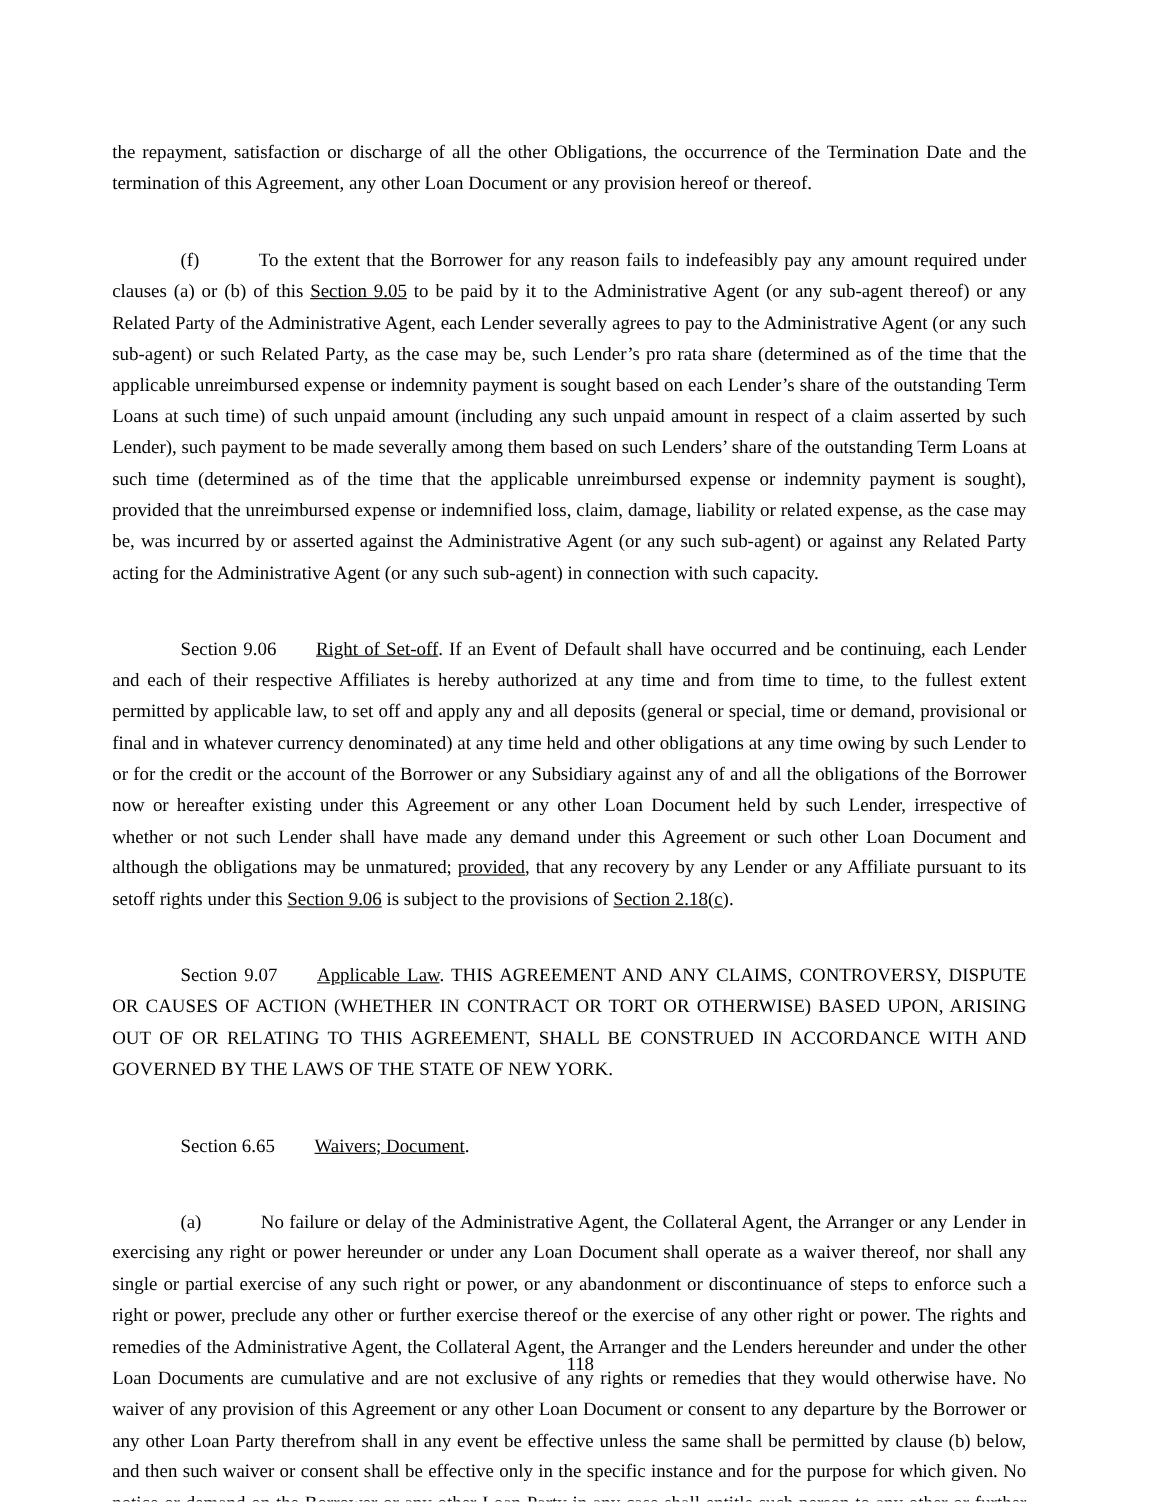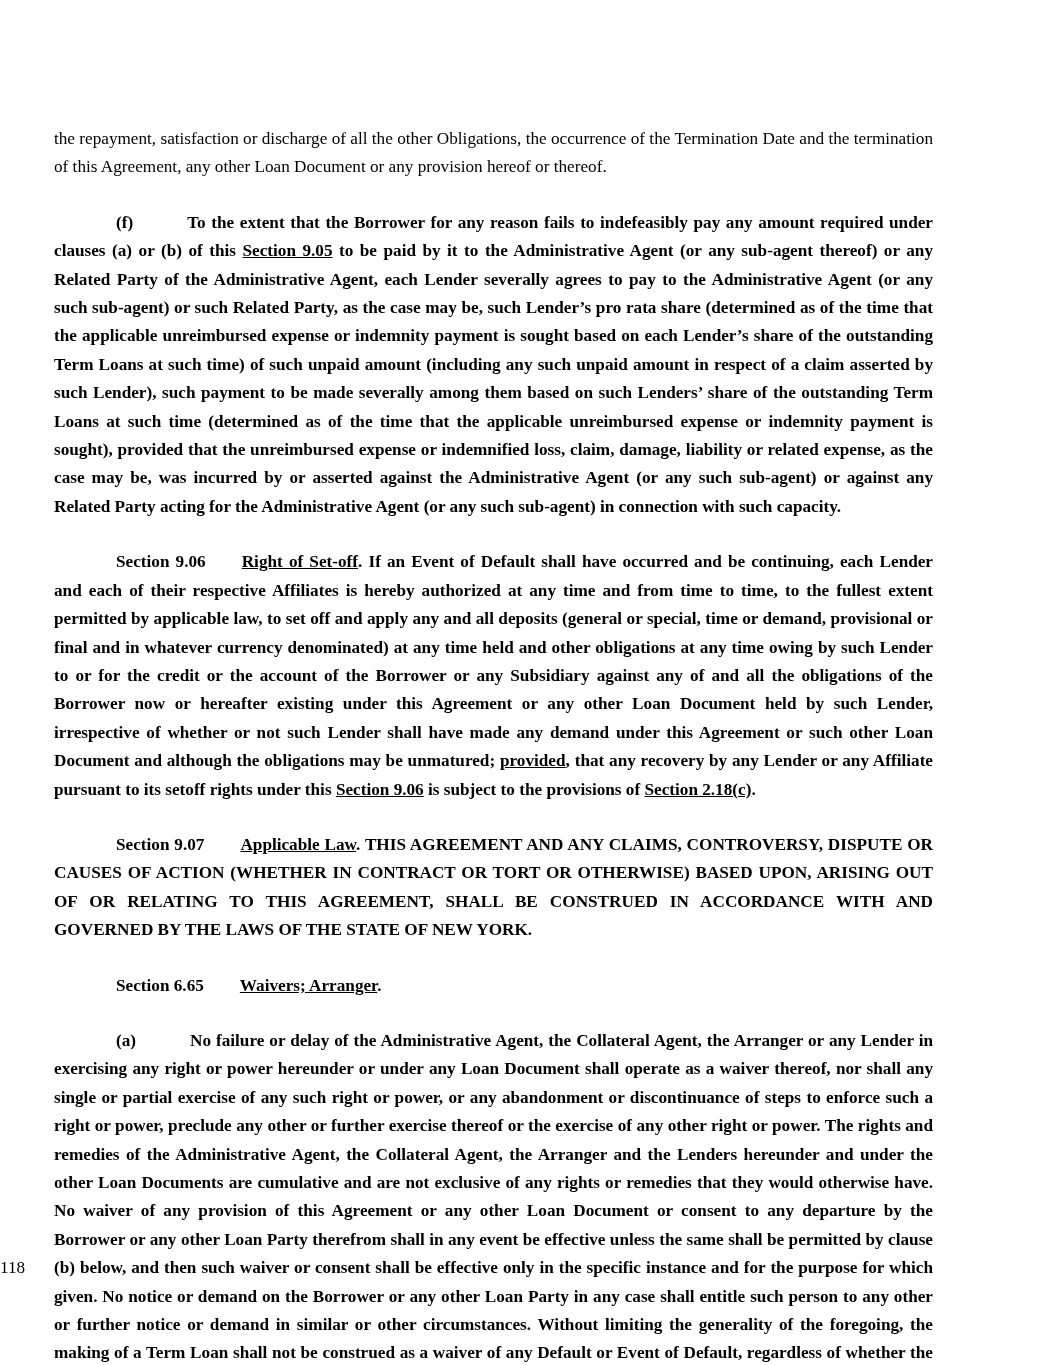--- a/index.html
+++ b/index.html
@@ -11,64 +11,64 @@
     width: 1055px;
     height: 1365px;
     font-family: "Liberation Serif", "DejaVu Serif", serif;
     color: #000000;
   }
   .page {
     position: relative;
     width: 1055px;
     height: 1039px;
     box-sizing: border-box;
-    padding: 125px 122px 0 54px;
+    padding: 125px 122px 0 102px;
   }
   .body-text {
     font-size: 17.2px;
     line-height: 28.4px;
     text-align: justify;
     text-justify: inter-word;
   }
   p.para {
     margin: 0 0 0 0;
   }
   p.spaced {
-    margin-top: 27px;
-    font-weight: bold;
+    margin-top: 41px;
   }
   .indent {
     display: inline-block;
     width: 62px;
   }
   .tab-after-label {
     display: inline-block;
     width: 54px;
   }
   .tab-sec {
     display: inline-block;
     width: 36px;
   }
   .u {
     text-decoration: underline;
   }
   .pagenum {
     position: absolute;
     left: 0;
     right: 0;
-    top: 1258px;
+    top: 1230px;
+    text-align: center;
     font-size: 17.2px;
   }
 </style>
 </head>
 <body>
 
 <div class="page">
   <div class="body-text" id="content">
       <p class="para"><span>the repayment, satisfaction or discharge of all the other Obligations, the occurrence of the Termination Date and the termination of this Agreement, any other Loan Document or any provision hereof or thereof.</span></p>
       <p class="para spaced"><span class="indent">&nbsp;</span><span>(f)</span><span class="tab-after-label">&nbsp;</span><span>To the extent that the Borrower for any reason fails to indefeasibly pay any amount required under clauses (a) or (b) of this </span><span class="u">Section 9.05</span><span> to be paid by it to the Administrative Agent (or any sub-agent thereof) or any Related Party of the Administrative Agent, each Lender severally agrees to pay to the Administrative Agent (or any such sub-agent) or such Related Party, as the case may be, such Lender’s pro rata share (determined as of the time that the applicable unreimbursed expense or indemnity payment is sought based on each Lender’s share of the outstanding Term Loans at such time) of such unpaid amount (including any such unpaid amount in respect of a claim asserted by such Lender), such payment to be made severally among them based on such Lenders’ share of the outstanding Term Loans at such time (determined as of the time that the applicable unreimbursed expense or indemnity payment is sought), provided that the unreimbursed expense or indemnified loss, claim, damage, liability or related expense, as the case may be, was incurred by or asserted against the Administrative Agent (or any such sub-agent) or against any Related Party acting for the Administrative Agent (or any such sub-agent) in connection with such capacity.</span></p>
       <p class="para spaced"><span class="indent">&nbsp;</span><span>Section 9.06</span><span class="tab-sec">&nbsp;</span><span class="u">Right of Set-off</span><span>.  If an Event of Default shall have occurred and be continuing, each Lender and each of their respective Affiliates is hereby authorized at any time and from time to time, to the fullest extent permitted by applicable law, to set off and apply any and all deposits (general or special, time or demand, provisional or final and in whatever currency denominated) at any time held and other obligations at any time owing by such Lender to or for the credit or the account of the Borrower or any Subsidiary against any of and all the obligations of the Borrower now or hereafter existing under this Agreement or any other Loan Document held by such Lender, irrespective of whether or not such Lender shall have made any demand under this Agreement or such other Loan Document and although the obligations may be unmatured; </span><span class="u">provided</span><span>, that any recovery by any Lender or any Affiliate pursuant to its setoff rights under this </span><span class="u">Section 9.06</span><span> is subject to the provisions of </span><span class="u">Section 2.18(c)</span><span>.</span></p>
       <p class="para spaced"><span class="indent">&nbsp;</span><span>Section 9.07</span><span class="tab-sec">&nbsp;</span><span class="u">Applicable Law</span><span>.  THIS AGREEMENT AND ANY CLAIMS, CONTROVERSY, DISPUTE OR CAUSES OF ACTION (WHETHER IN CONTRACT OR TORT OR OTHERWISE) BASED UPON, ARISING OUT OF OR RELATING TO THIS AGREEMENT, SHALL BE CONSTRUED IN ACCORDANCE WITH AND GOVERNED BY THE LAWS OF THE STATE OF NEW YORK.</span></p>
-      <p class="para spaced"><span class="indent">&nbsp;</span><span>Section 6.65</span><span class="tab-sec">&nbsp;</span><span class="u">Waivers; Arranger</span><span>.</span></p>
+      <p class="para spaced"><span class="indent">&nbsp;</span><span>Section 6.65</span><span class="tab-sec">&nbsp;</span><span class="u">Waivers; Document</span><span>.</span></p>
       <p class="para spaced"><span class="indent">&nbsp;</span><span>(a)</span><span class="tab-after-label">&nbsp;</span><span>No failure or delay of the Administrative Agent, the Collateral Agent, the Arranger or any Lender in exercising any right or power hereunder or under any Loan Document shall operate as a waiver thereof, nor shall any single or partial exercise of any such right or power, or any abandonment or discontinuance of steps to enforce such a right or power, preclude any other or further exercise thereof or the exercise of any other right or power. The rights and remedies of the Administrative Agent, the Collateral Agent, the Arranger and the Lenders hereunder and under the other Loan Documents are cumulative and are not exclusive of any rights or remedies that they would otherwise have. No waiver of any provision of this Agreement or any other Loan Document or consent to any departure by the Borrower or any other Loan Party therefrom shall in any event be effective unless the same shall be permitted by clause (b) below, and then such waiver or consent shall be effective only in the specific instance and for the purpose for which given. No notice or demand on the Borrower or any other Loan Party in any case shall entitle such person to any other or further notice or demand in similar or other circumstances. Without limiting the generality of the foregoing, the making of a Term Loan shall not be construed as a waiver of any Default or Event of Default, regardless of whether the Administrative Agent,</span></p>
     </div>
   <div class="pagenum">118</div>
 </div>
 
 </body></html>

